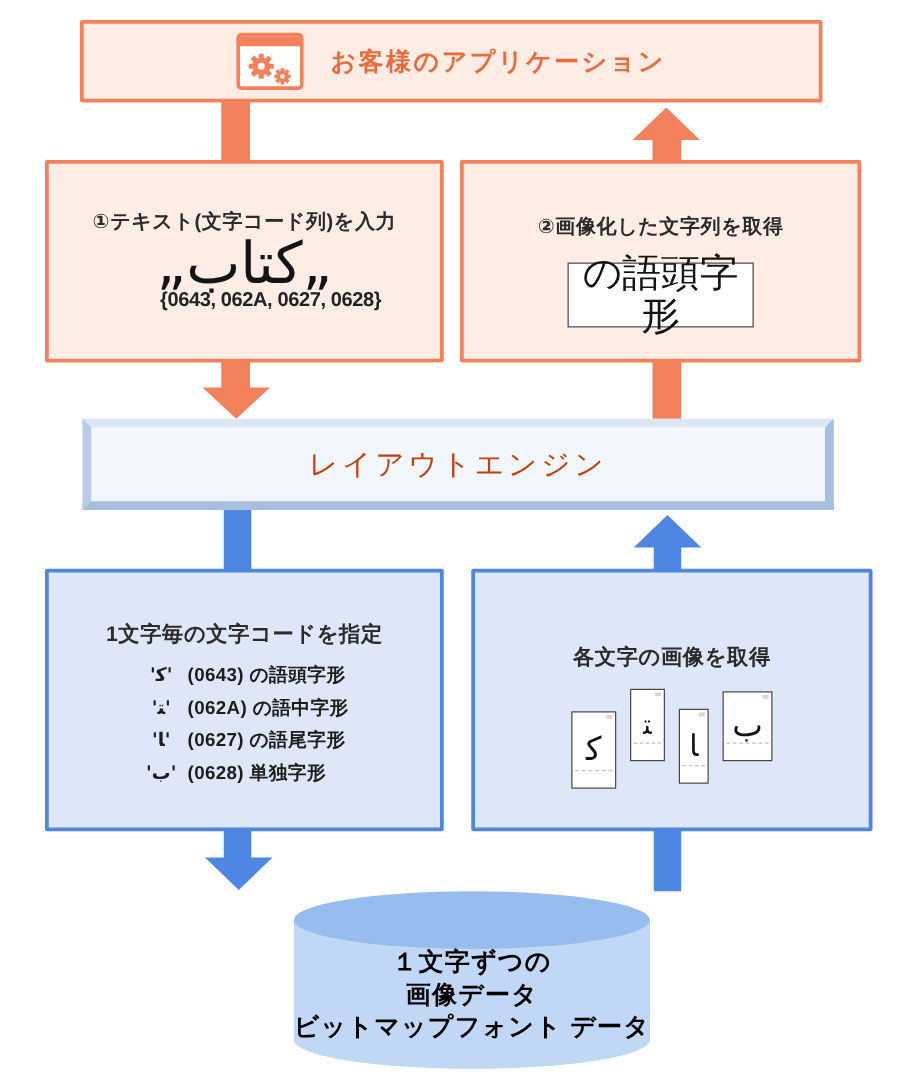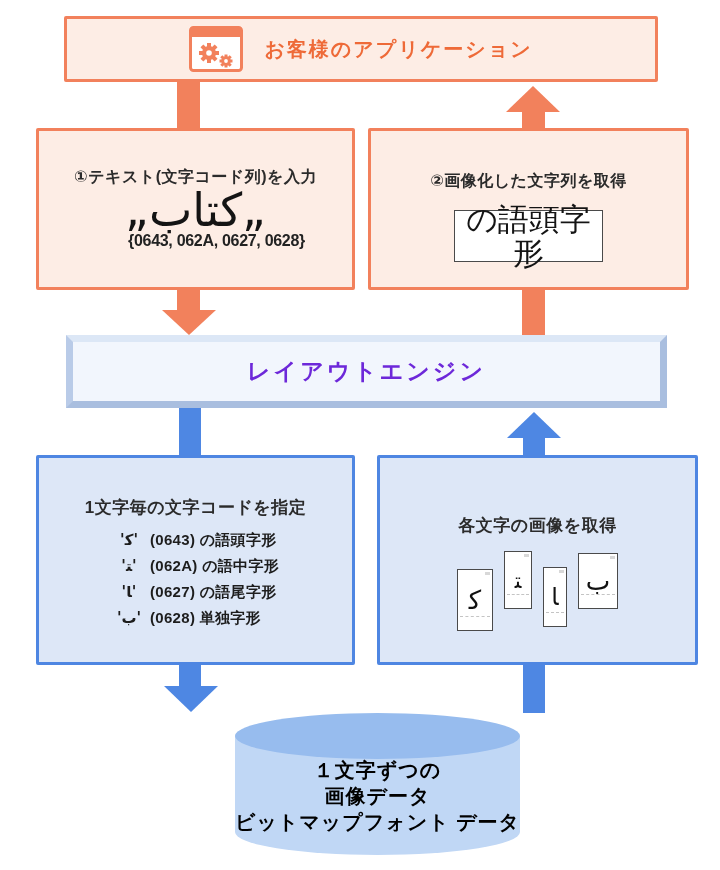--- a/index.html
+++ b/index.html
@@ -19,21 +19,21 @@
   
   .app-box{left:64px;top:16px;width:594px;height:66px;display:flex;align-items:center;justify-content:center;gap:21px;}
   .app-label{color:#ee6a38;font-weight:bold;font-size:20px;letter-spacing:2px;}
   
   .engine-box{
     position:absolute;left:66px;top:335px;width:601px;height:73px;z-index:2;box-sizing:border-box;
     background:#f2f6fd;border:7px solid;
     border-color:#dce7f6 #a9bedf #a9bedf #b9cbe8;
     display:flex;align-items:center;justify-content:center;
   }
-  .engine-label{color:#6d28d9;font-size:23px;font-weight:700;letter-spacing:3px;}
+  .engine-label{color:#c2410c;font-size:23px;font-weight:400;letter-spacing:3px;}
   
   .input-box{left:36px;top:128px;width:319px;height:162px;}
   .output-box{left:368px;top:128px;width:321px;height:162px;}
   .box-title{color:#2b2b2b;font-weight:bold;font-size:16px;text-align:center;letter-spacing:0.5px;}
   .input-box .box-title{margin-top:36px;}
   .arabic-word{
     text-align:center;font-size:46px;line-height:40px;color:#141414;margin-top:2px;
     font-family:"DejaVu Sans",sans-serif;direction:rtl;
   }
   .codes-line{text-align:center;font-weight:bold;font-size:16px;color:#222;margin-top:2px;letter-spacing:-0.3px;padding-left:42px;}

